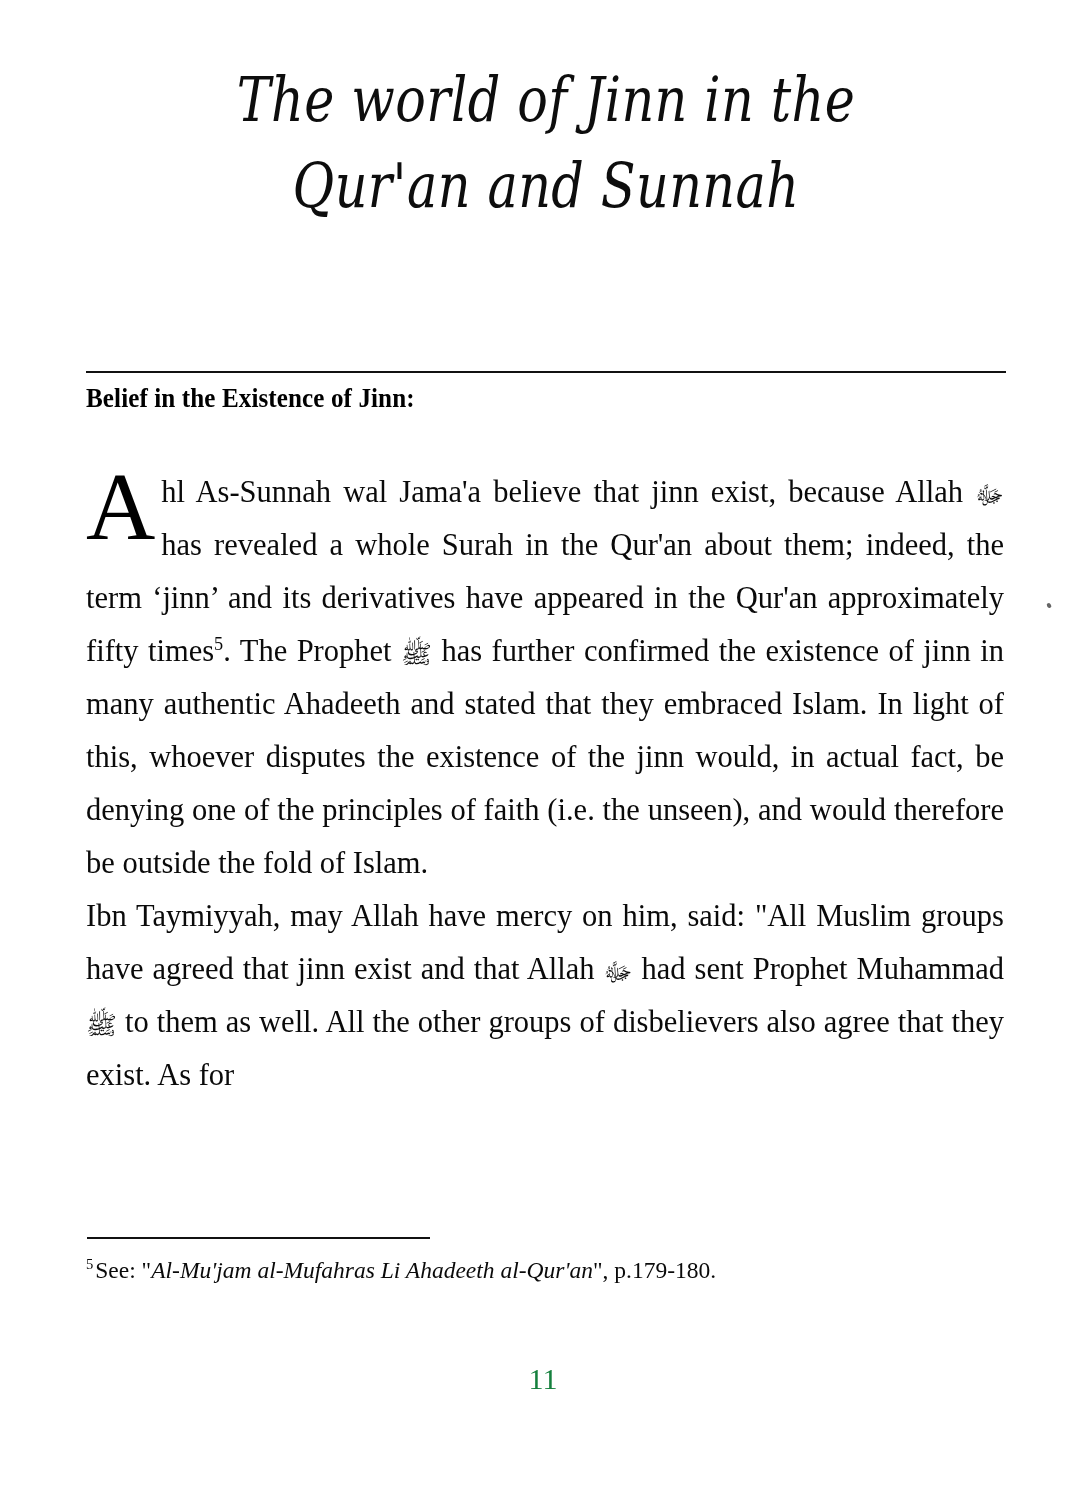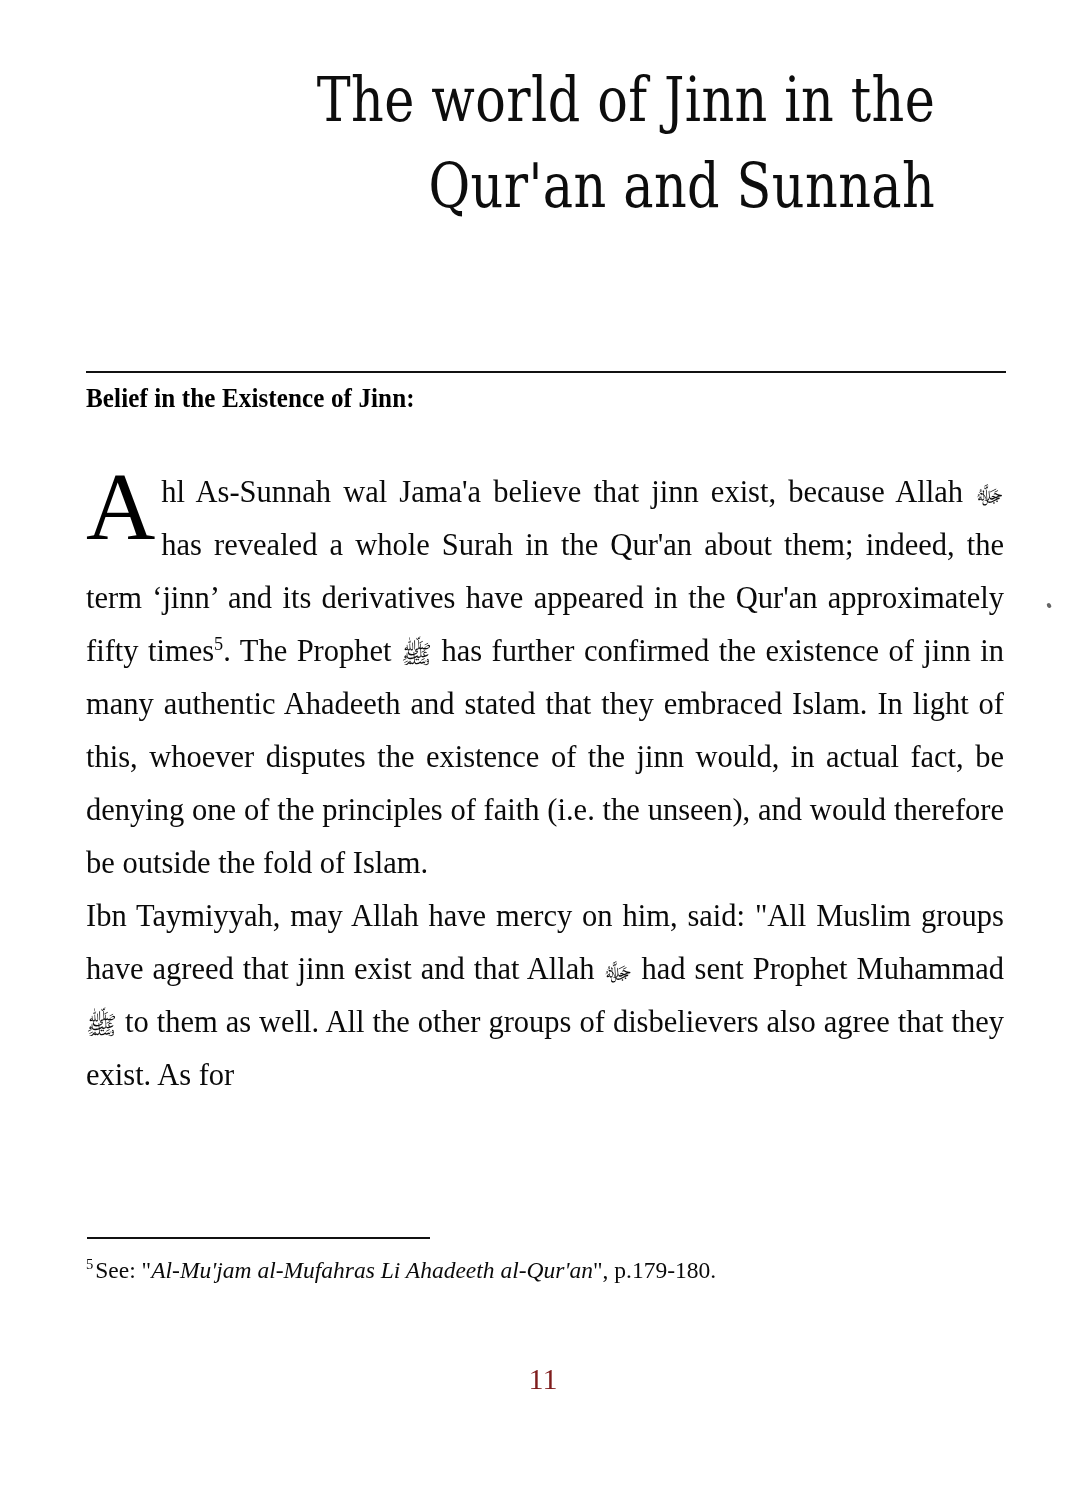--- a/index.html
+++ b/index.html
@@ -16,24 +16,25 @@
     background: #ffffff;
     overflow: hidden;
     font-family: "Liberation Serif", "DejaVu Serif", serif;
     color: #0a0a0a;
     box-sizing: border-box;
   }
 
   
   .title-block {
     position: absolute;
-    left: 98px;
+    left: 86px;
     top: 62px;
     width: 920px;
-    text-align: right;
+    text-align: center;
+    font-style: italic;
   }
 
   .title-line {
     font-family: "DejaVu Serif", "Liberation Serif", serif;
     font-size: 62px;
     font-weight: 400;
     line-height: 1.22;
     letter-spacing: 0.5px;
     color: #0d0d0d;
     white-space: nowrap;
@@ -148,21 +149,21 @@
   }
 
   
   .page-number {
     position: absolute;
     left: 0;
     top: 1362px;
     width: 1086px;
     text-align: center;
     font-size: 30px;
-    color: #7f1d1d;
+    color: #15803d;
   }
 
   
   .speck {
     position: absolute;
     left: 1047px;
     top: 603px;
     width: 4px;
     height: 5px;
     background: #3a3a3a;

